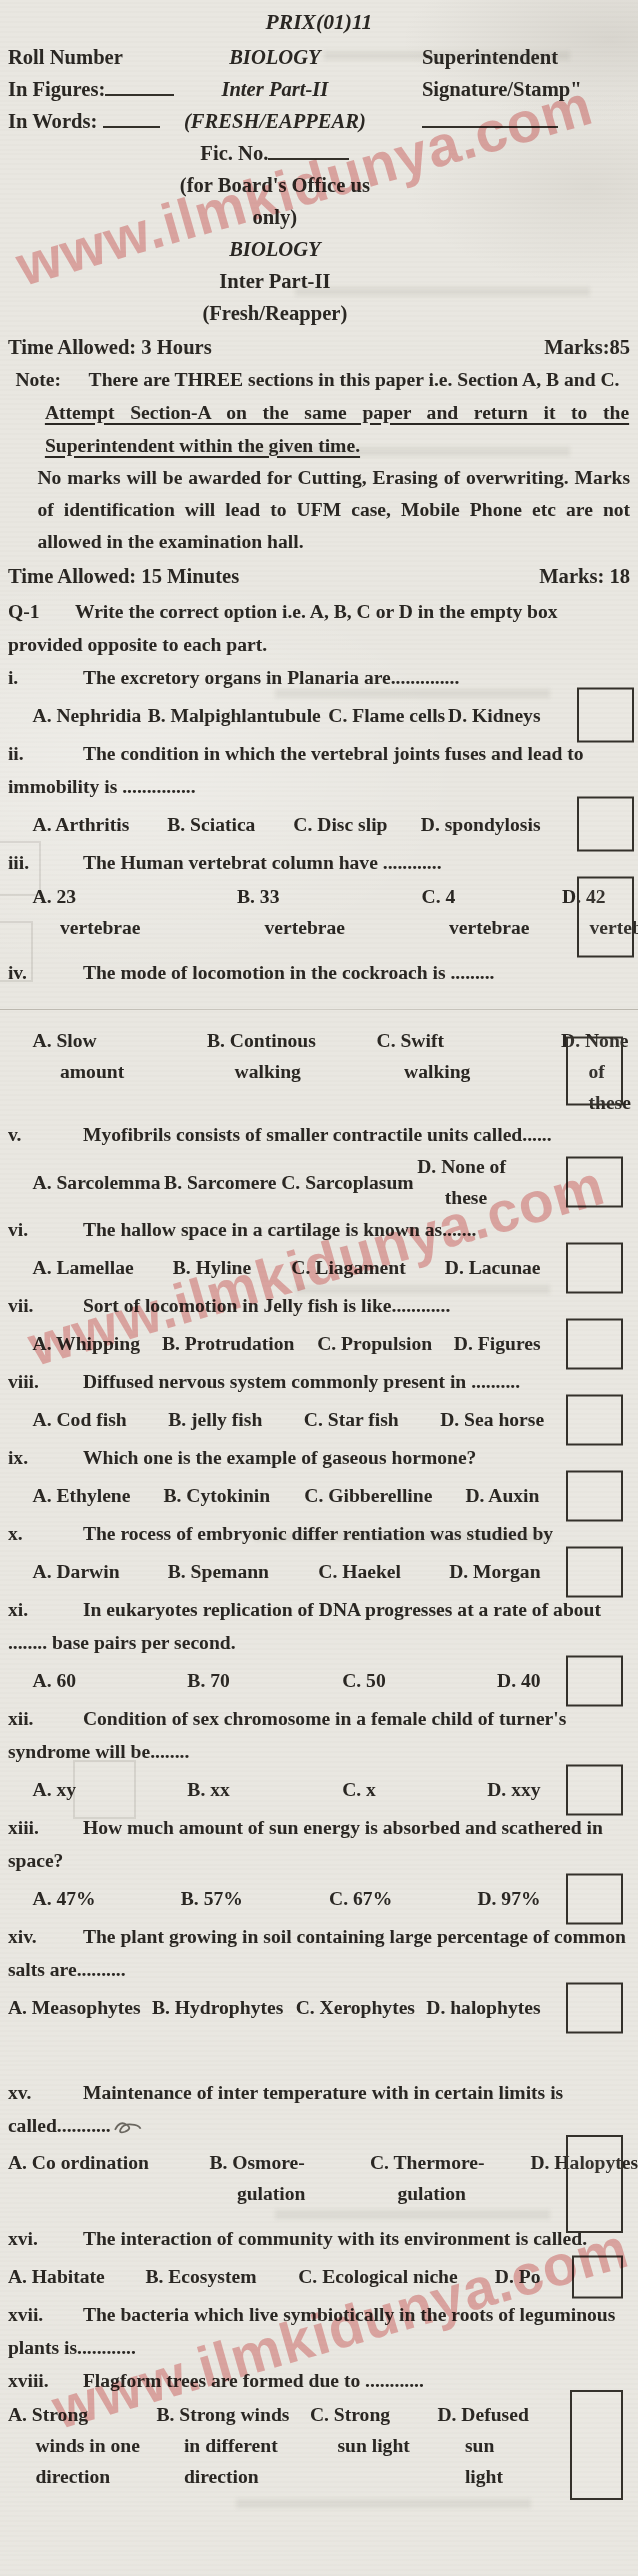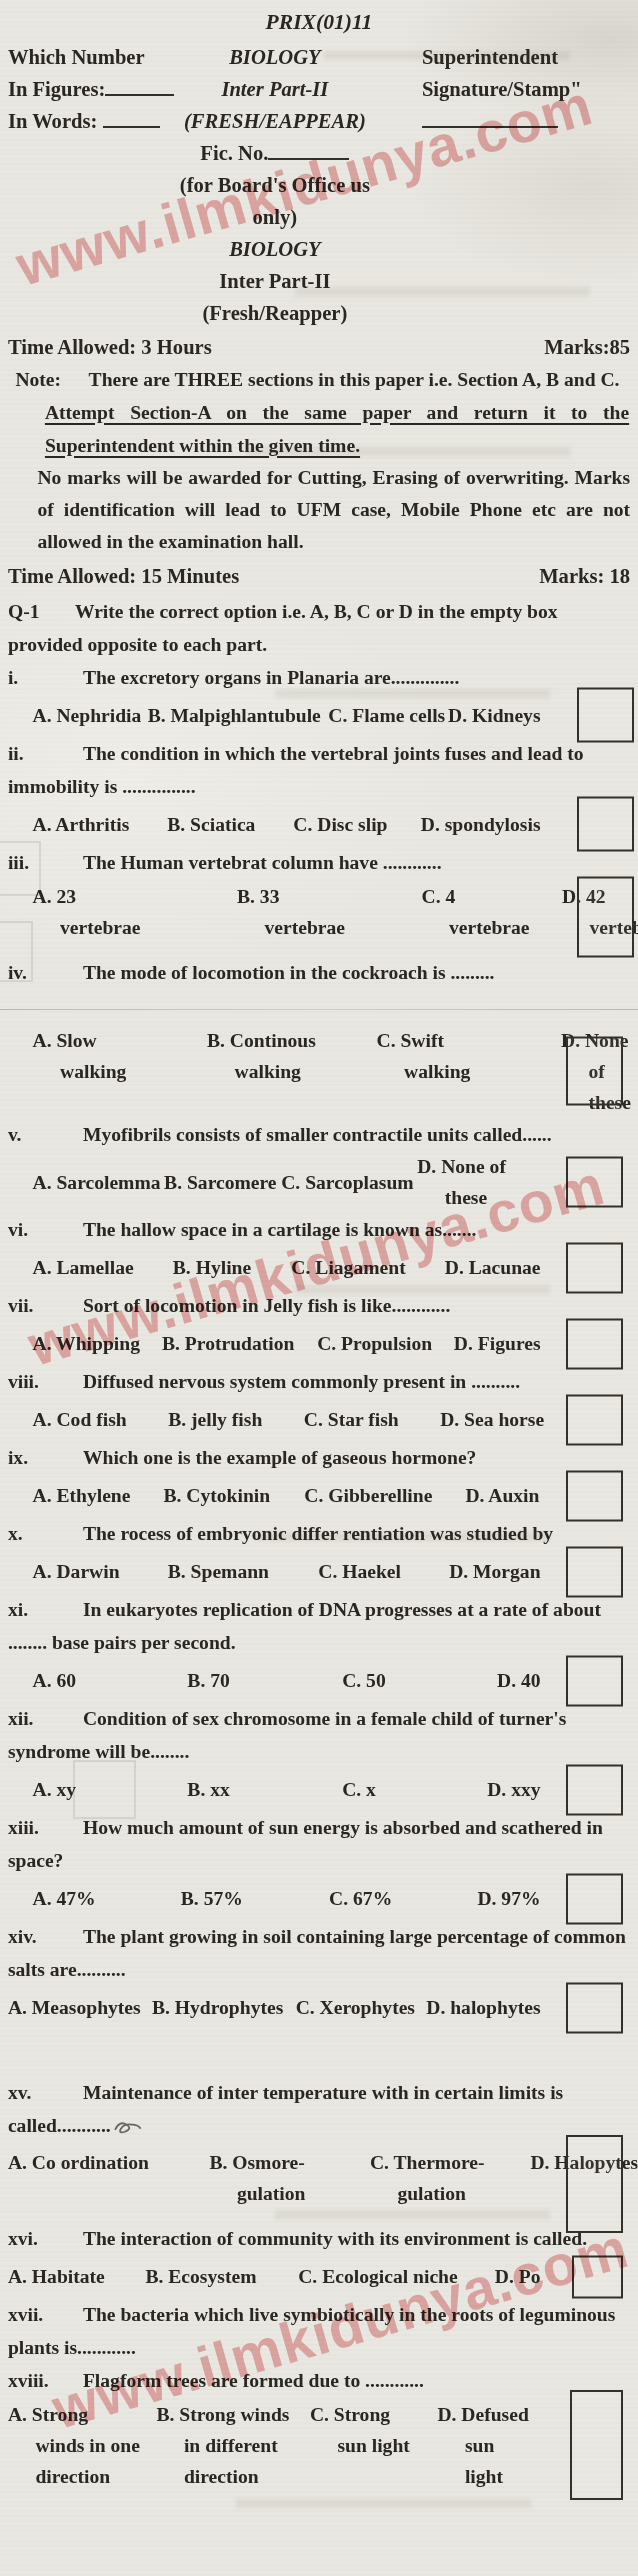--- a/index.html
+++ b/index.html
@@ -85,21 +85,21 @@
   <div class="wm wm1">www.ilmkidunya.com</div>
   <div class="wm wm2">www.ilmkidunya.com</div>
   <div class="wm wm3">www.ilmkidunya.com</div>
 
   <div class="inner">
 
     <div class="prix">PRIX(01)11</div>
 
     <div class="hgrid">
       <div class="hleft">
-        <div>Which Number</div>
+        <div>Roll Number</div>
         <div><span>In Figures:</span><span class="blank w70"></span></div>
         <div><span>In Words:</span> <span class="blank w60"></span></div>
       </div>
       <div class="hcenter">
         <div class="it">BIOLOGY</div>
         <div class="it">Inter Part-II</div>
         <div class="it">(FRESH/EAPPEAR)</div>
         <div><span>Fic. No.</span><span class="blank w80"></span></div>
         <div>(for Board's Office us</div>
         <div>only)</div>
@@ -169,21 +169,21 @@
 vertebrae</span>
         <span class="ans-box box-78 cut"></span>
       </div>
     </div>
 
     <div class="q">
       <p class="q-line"><span class="q-num">iv.</span><span class="q-text">The mode of locomotion in the cockroach is .........</span></p>
       <div class="page-divider"></div>
       <div class="opts stacked s4">
         <span class="opt">A.  Slow
-walking</span>
+amount</span>
         <span class="opt">B.  Continous
 walking</span>
         <span class="opt">C.  Swift
 walking</span>
         <span class="opt">D. None of
 these</span>
         <span class="ans-box box-66"></span>
       </div>
     </div>
 

